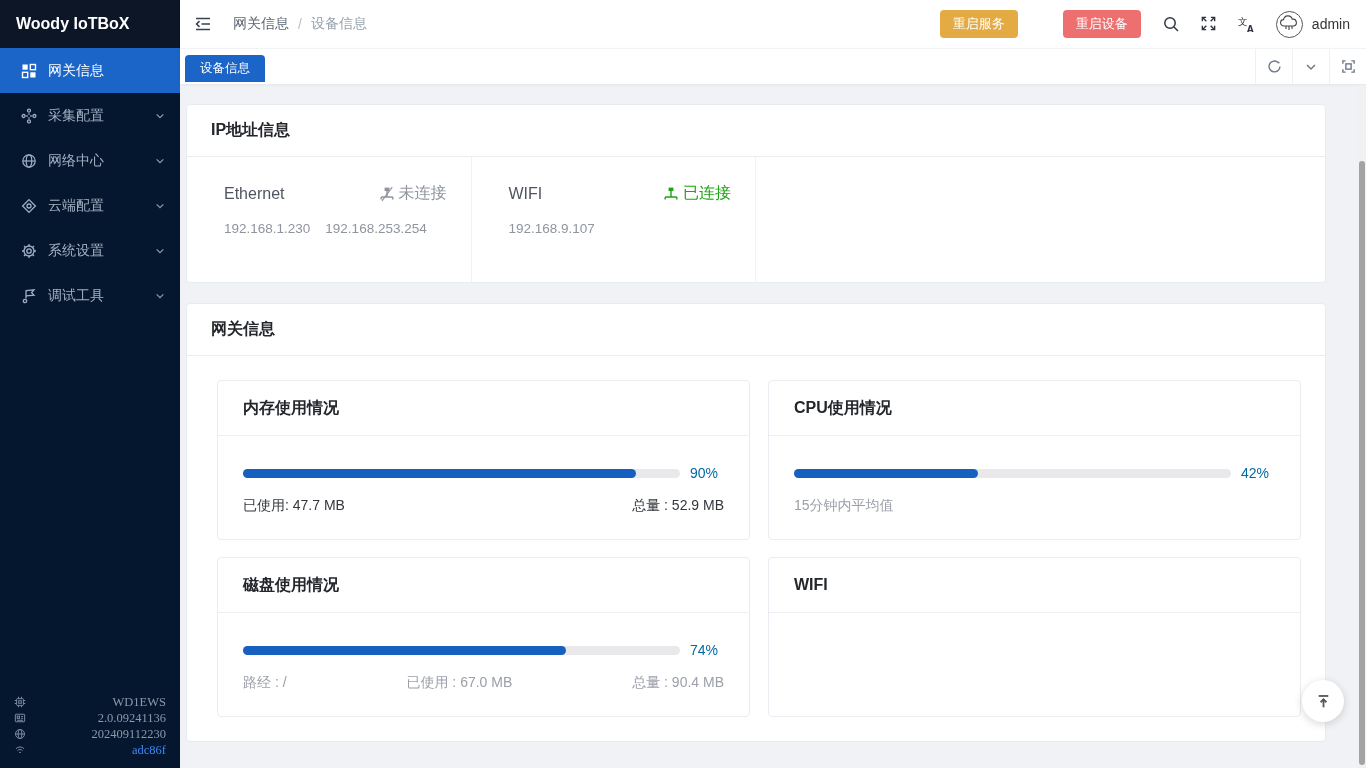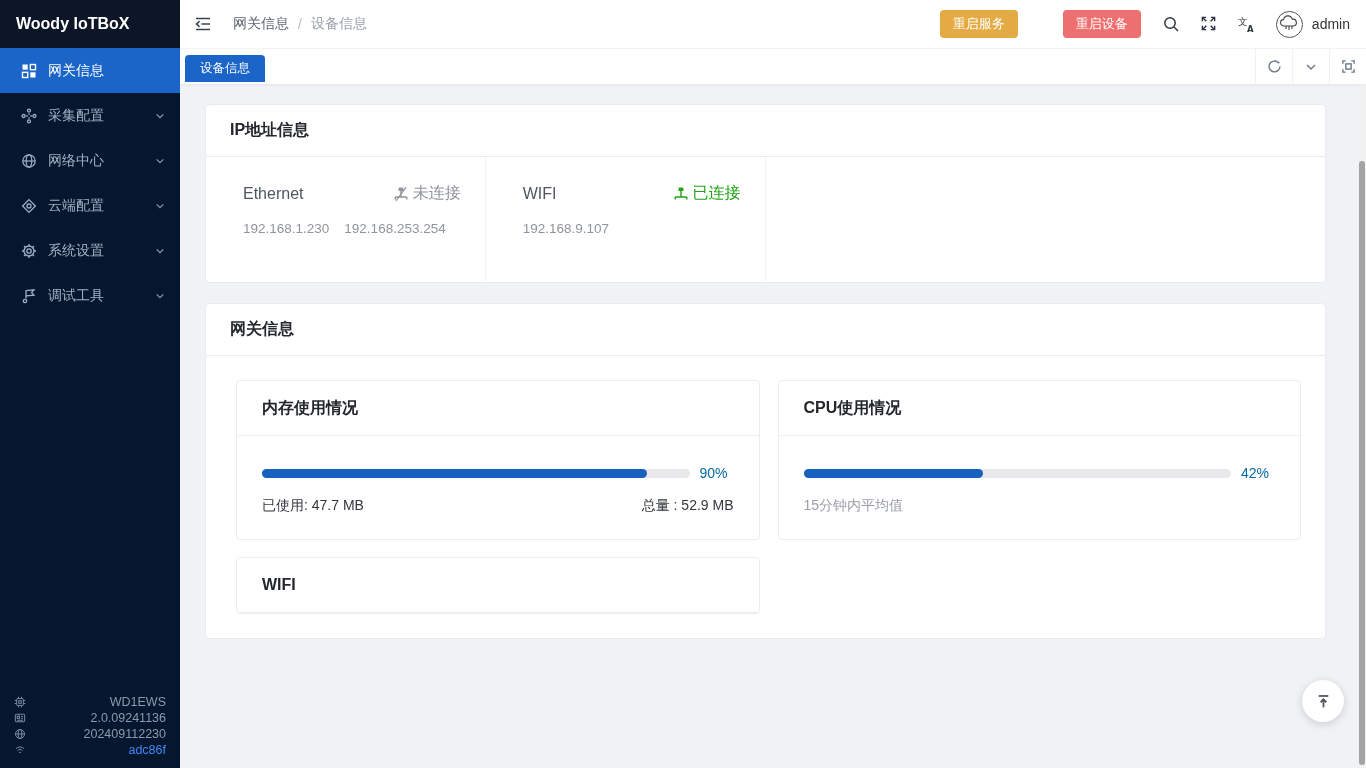--- a/index.html
+++ b/index.html
@@ -12,21 +12,21 @@
   .logo { height:48px; background:#0d1626; color:#fff; font-weight:bold; font-size:16px; display:flex; align-items:center; padding-left:16px; }
   .menu { flex:1; }
   .menu-item { height:45px; display:flex; align-items:center; gap:11px; padding:0 15px 0 21px; font-size:14px; cursor:pointer; }
   .menu-item .mi-icon { width:16px; height:16px; display:flex; color:#9fb0c3; }
   .menu-item.active { background:#1b64c8; color:#fff; }
   .menu-item.active .mi-icon { color:#fff; }
   .menu-item .arrow { margin-left:auto; color:#8a99ac; display:flex; }
   .version { padding:4px 14px 10px; font-size:12.5px; color:#8b99a9; }
   .vrow { display:flex; align-items:center; height:16px; }
   .vrow .vicon { width:16px; display:flex; color:#7e8da0; }
-  .vrow .vtext { flex:1; text-align:right; }
+  .vrow .vtext { flex:1; text-align:right;font-family:Liberation Serif, serif; }
   .vrow .vlink { color:#3f87f5; cursor:pointer; }
 
   
   .main { flex:1; min-width:0; display:flex; flex-direction:column; position:relative; }
   .topbar { height:48px; background:#fff; display:flex; align-items:center; padding:0 16px 0 14px; flex-shrink:0; }
   .fold { color:#39434f; margin-right:21px; display:flex; cursor:pointer; }
   .crumb { font-size:14px; display:flex; align-items:center; gap:9px; }
   .crumb .c1 { color:#5c6673; cursor:pointer; }
   .crumb .sep { color:#b8bec7; }
   .crumb .c2 { color:#99a2ae; }
@@ -36,21 +36,21 @@
   .btn.danger { background:#ee6f6f; margin-right:21px;margin-left:32px; }
   .hicon { width:18px; height:18px; color:#2f3640; display:flex; cursor:pointer; margin-right:20px; }
   .avatar { width:27px; height:27px; border-radius:50%; border:1px solid #555; display:flex; align-items:center; justify-content:center; color:#444; margin-right:9px; cursor:pointer; background:#fff; }
   .uname { font-size:14px; color:#333; cursor:pointer; }
 
   .tabbar { height:36px; background:#fff; border-top:1px solid #f2f3f5; box-shadow:0 1px 3px rgba(0,0,0,.06); display:flex; align-items:center; flex-shrink:0; position:relative; z-index:2; }
   .tab { margin-left:5px; background:#1b64c8; color:#fff; font-size:12.5px; height:27px; display:flex; align-items:center; padding:0 15px; border-radius:4px 4px 0 0; margin-top:3px; cursor:pointer; }
   .tab-tools { margin-left:auto; display:flex; height:100%; }
   .tool { width:37px; border-left:1px solid #eef0f2; display:flex; align-items:center; justify-content:center; color:#6f7a8a; cursor:pointer; }
 
-  .content { flex:1; background:#f0f2f5; padding:20px 40px 0 25px; overflow:hidden; }
+  .content { flex:1; background:#f0f2f5; padding:20px 40px 0 6px; overflow:hidden; }
 
   .card { background:#fff; border:1px solid #e8ecf0; border-radius:4px; }
   .card-head { height:52px; display:flex; align-items:center; padding:0 24px; border-bottom:1px solid #ececee; font-size:16px; font-weight:bold; color:#23262b; }
 
   .ip-body { display:flex; height:125px; }
   .ip-col { width:25%; padding:26px 24px 0 37px; border-right:1px solid #f2f2f3; }
   .ip-col-spacer { flex:1; }
   .ip-row1 { display:flex; align-items:center; justify-content:space-between; }
   .if-name { font-size:16px; color:#4f5560; }
   .if-status { display:flex; align-items:center; gap:4px; font-size:16px; color:#8f959d;justify-content:space-between; }
@@ -369,20 +369,36 @@
                     <div class="fill" style="width: 42%;"></div>
                   </div>
                 <span class="pct">42%</span>
               </div>
               <div class="stat-row gray">
                 <span>15分钟内平均值</span>
               </div>
             </div>
           </div>
 
+          <div class="sub-card">
+            <div class="sub-head">磁盘使用情况</div>
+            <div class="sub-body">
+              <div class="prog-row">
+                <div class="track">
+                    <div class="fill" style="width: 74%;"></div>
+                  </div>
+                <span class="pct">74%</span>
+              </div>
+              <div class="stat-row gray">
+                <span>路经 : /</span>
+                <span>已使用 : 67.0 MB</span>
+                <span>总量 : 90.4 MB</span>
+              </div>
+            </div>
+          </div>
 
           <div class="sub-card">
             <div class="sub-head">WIFI</div>
           </div>
 
         </div>
       </section>
     </div>
 
     <div class="backtop">

